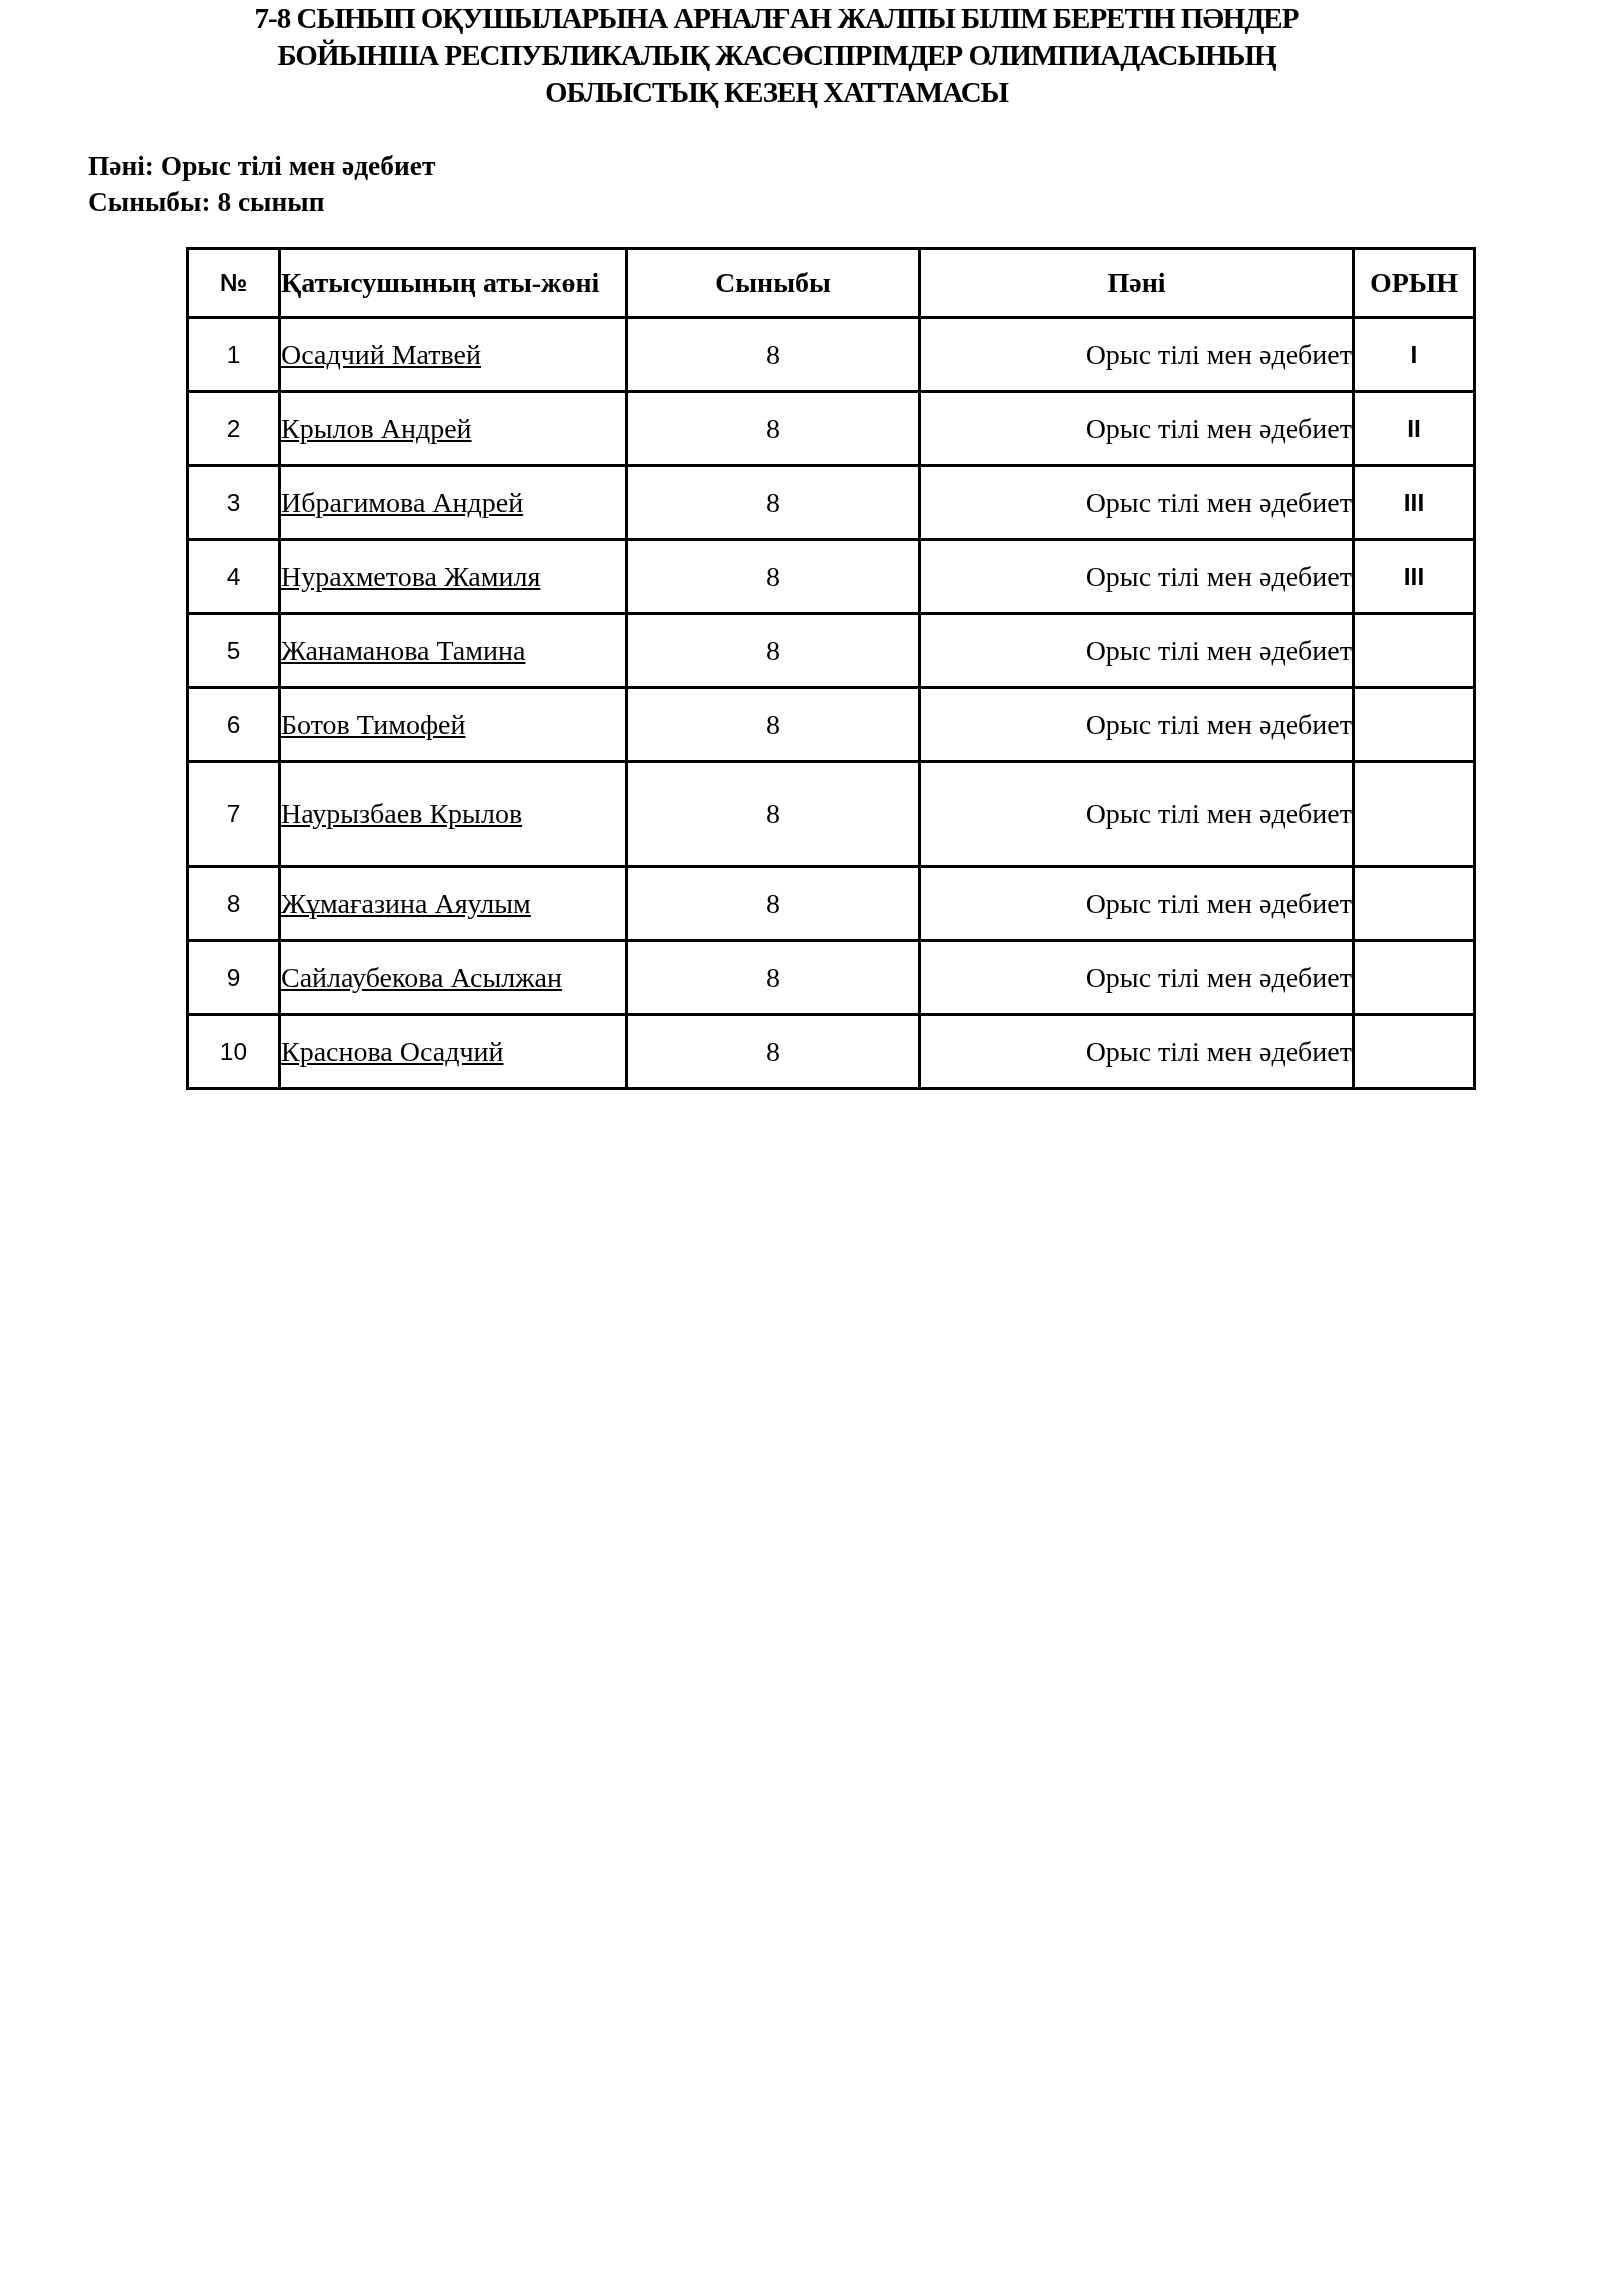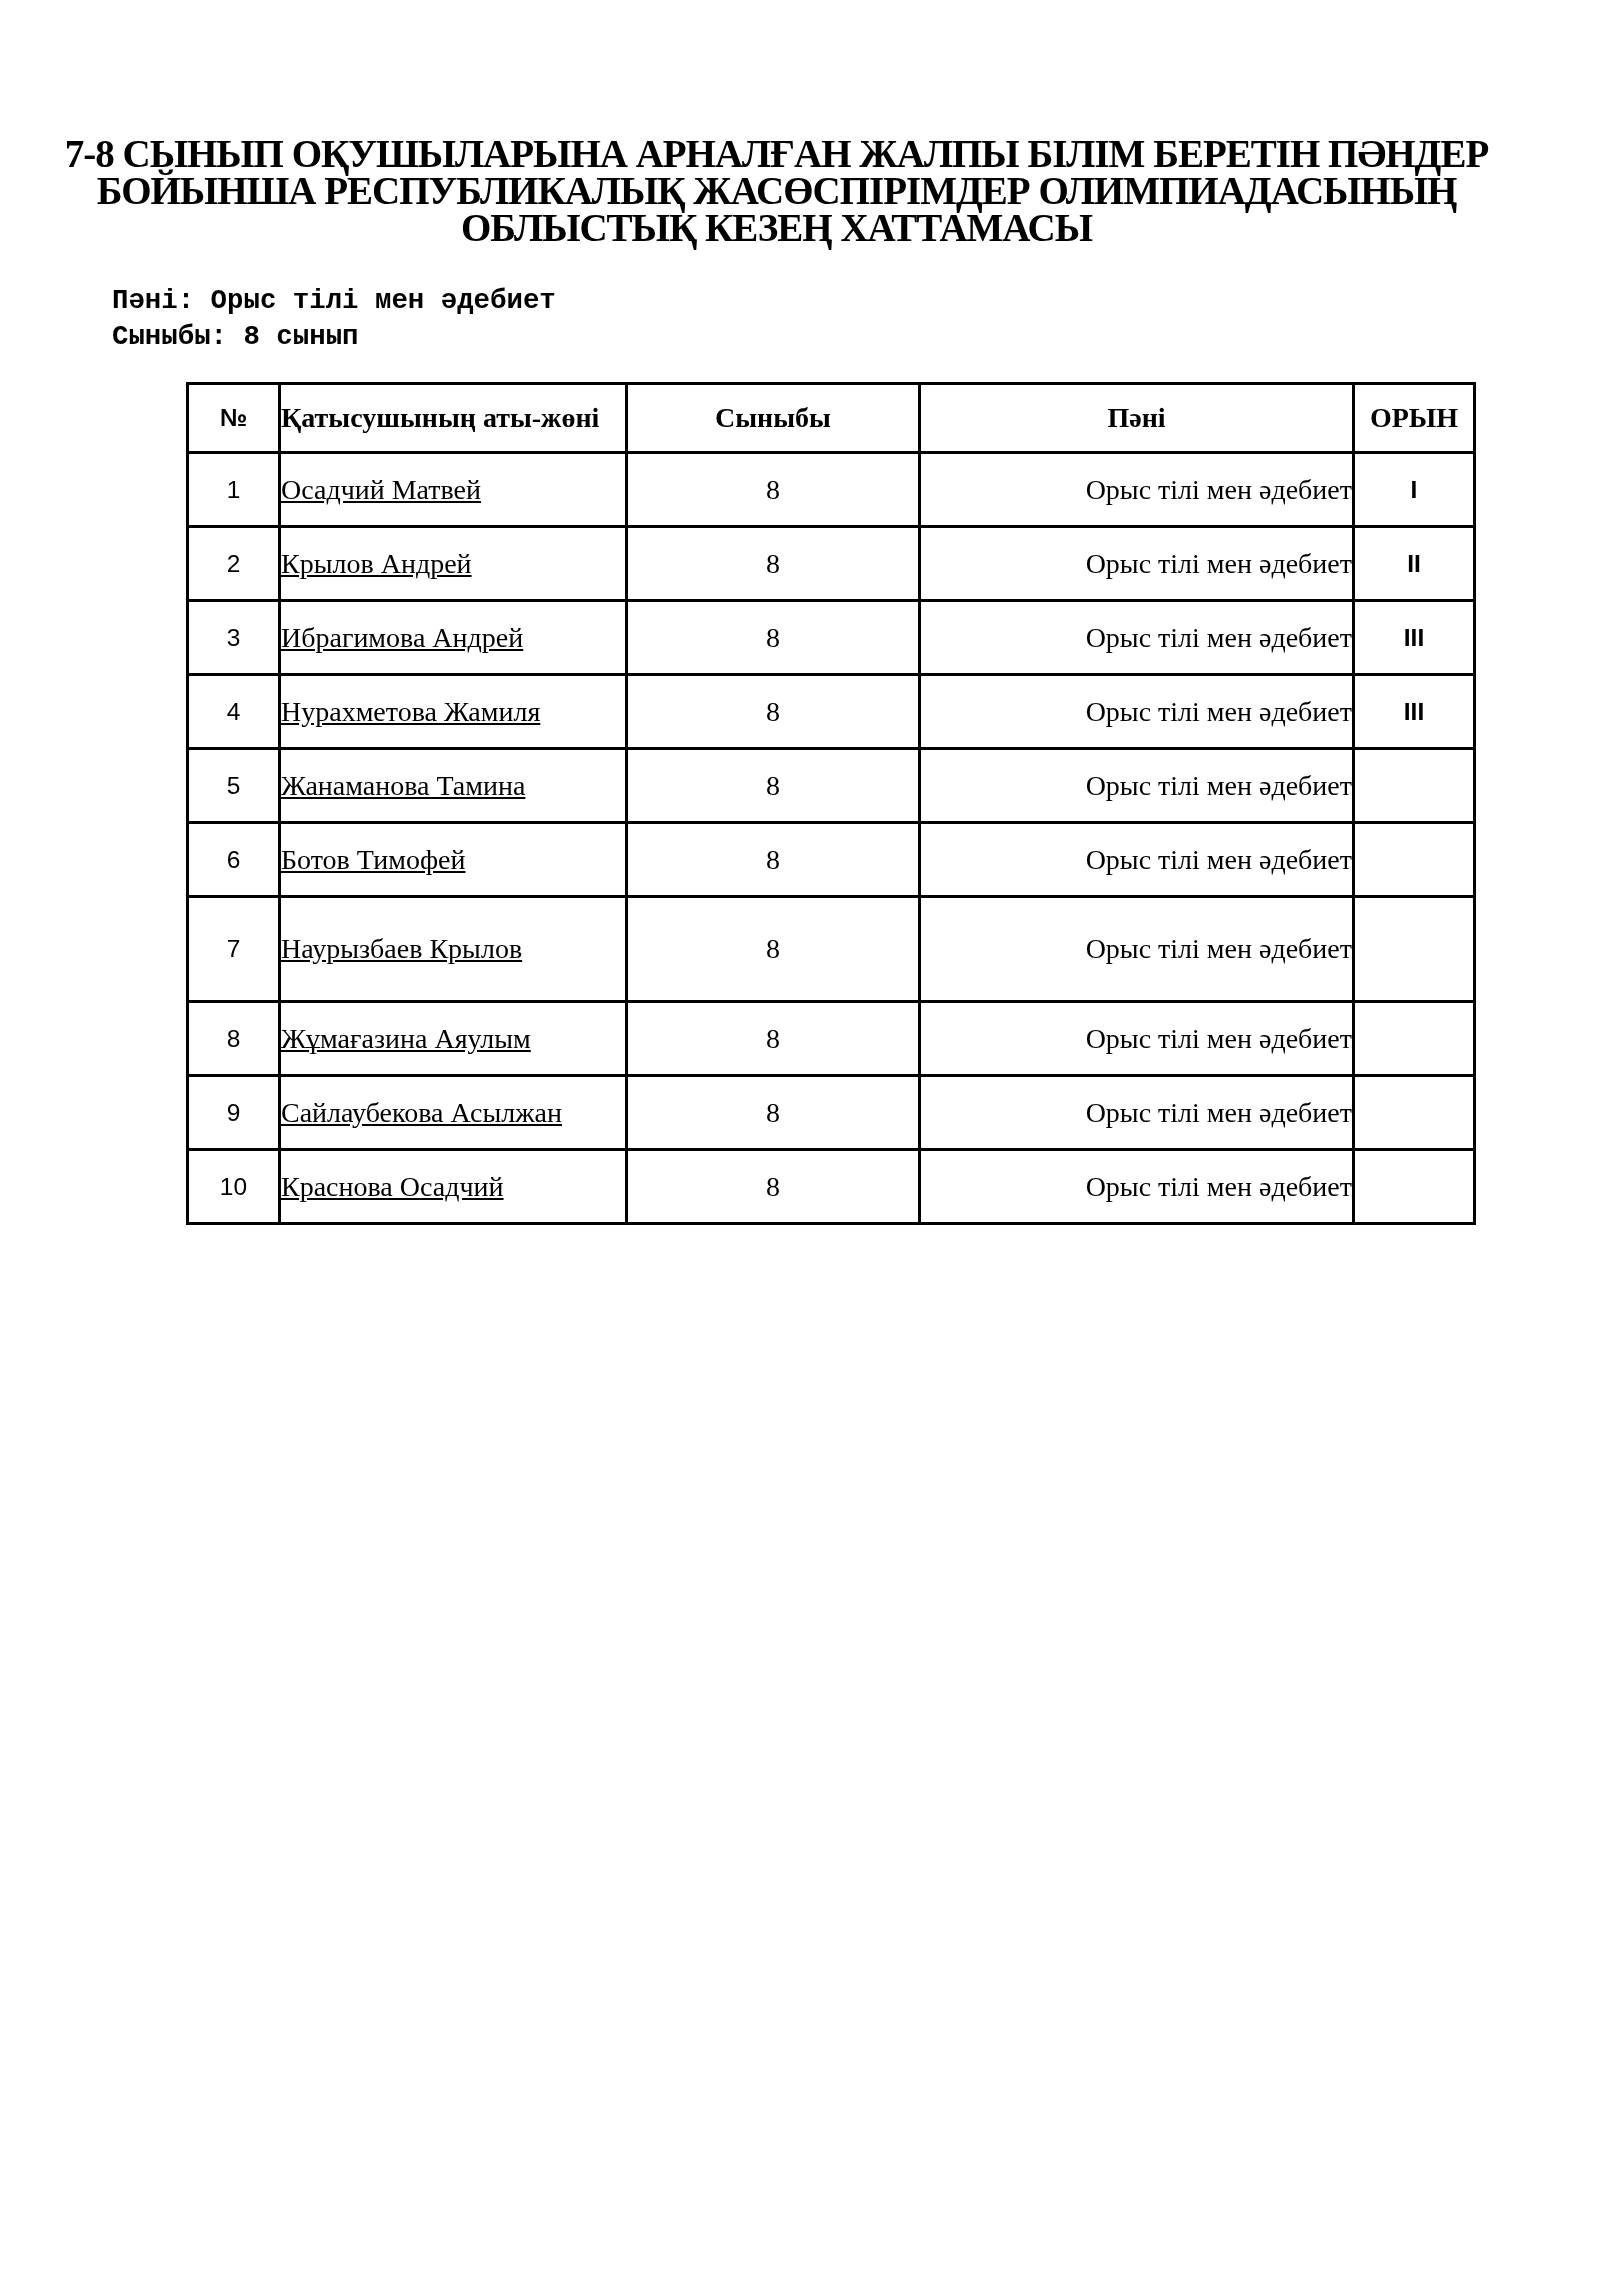--- a/index.html
+++ b/index.html
@@ -11,37 +11,35 @@
     position: relative;
     width: 1621px;
     height: 2293px;
     background: #ffffff;
     color: #000000;
     font-family: "Liberation Serif", "DejaVu Serif", serif;
     overflow: hidden;
     box-sizing: border-box;
   }
   .title-block {
-    padding-top: 135px;
     width: 1553px;
     text-align: center;
     font-weight: bold;
-    font-size: 39px;
+    font-size: 29px;
     line-height: 37px;
     letter-spacing: -1px;
   }
   .title-line {
     white-space: nowrap;
   }
   .meta-block {
-    margin: 37px 0 0 112px;
+    margin: 37px 0 0 88px;
     font-weight: bold;
     font-size: 27.4px;
     line-height: 36px;
-    font-family: Liberation Mono, monospace;
   }
   table.results {
     border-collapse: collapse;
     table-layout: fixed;
     width: 1287px;
     margin: 27.4px 0 0 186px;
   }
   table.results th,
   table.results td {
     border: 3.9px solid #000000;

